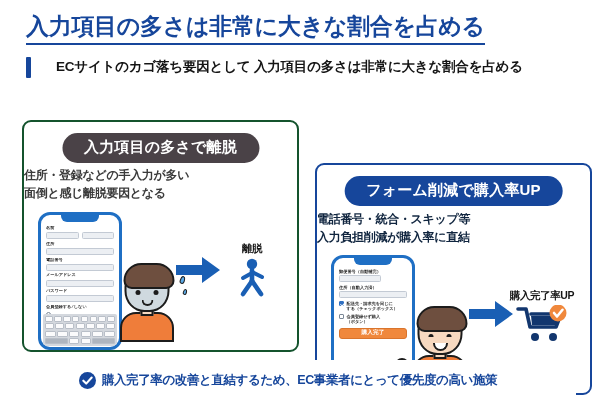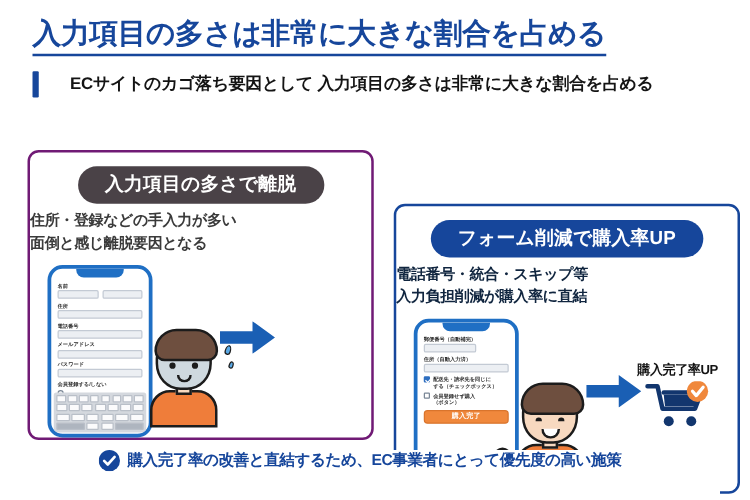--- a/index.html
+++ b/index.html
@@ -31,21 +31,21 @@
   #subtitle-text {
     font-size: 13.5px; font-weight: bold; color: #141414;
     line-height: 1.55; letter-spacing: -0.2px; white-space: nowrap;
   }
 
   
   .card {
     position: absolute; top: 120px; width: 277px; height: 232px;
     background: #ffffff; border-radius: 9px;
   }
-  #card-problem  { left: 22px;  border: 2px solid #701a75; }
+  #card-problem  { left: 22px;  border: 2px solid #14532d; font-family: Liberation Mono, monospace; }
   #card-solution { left: 315px; border: 2px solid #16469b; margin-top: 43px; }
 
   .card-pill {
     position: absolute; left: 50%; transform: translateX(-50%); top: 11px;
     padding: 5px 22px 6px; border-radius: 999px;
     font-size: 15px; font-weight: bold; color: #ffffff;
     letter-spacing: 0.2px; white-space: nowrap;
   }
   #pill-problem  { background: #4a4247; }
   #pill-solution { background: #16469b; }
@@ -180,21 +180,21 @@
   #outcome-left  { left: 190px; bottom: 52px; width: 76px; }
   #outcome-right { left: 178px; bottom: 50px; width: 94px; }
   .outcome-label {
     font-size: 10.5px; font-weight: bold; color: #141414;
     letter-spacing: -0.4px; white-space: nowrap; margin-bottom: 2px;
   }
 
   
   #bottom-bar {
     position: absolute; left: 0; bottom: 0; width: 576px; height: 40px;
-    background: #ffffff; display: flex; align-items: flex-start;
+    background: #ffffff; display: flex; align-items: center;
     justify-content: center; gap: 6px;
   }
   #bottom-text {
     font-size: 12.5px; font-weight: bold; color: #16469b;
     letter-spacing: -0.4px; white-space: nowrap;
   }
 </style>
 </head>
 <body>
 
@@ -285,20 +285,31 @@
       <div class="p-drop" id="drop1"></div>
       <div class="p-drop" id="drop2"></div>
     </div>
 
     <div class="arrow" id="arrow-left">
       <svg width="44" height="26" viewBox="0 0 44 26">
         <path d="M0 8 H26 V0 L44 13 L26 26 V18 H0 Z" fill="#1a5fb4"></path>
       </svg>
     </div>
 
+    <div class="outcome" id="outcome-left">
+      <div class="outcome-label">離脱</div>
+      <svg width="34" height="40" viewBox="0 0 34 40" style="display:block;margin:0 auto">
+        <circle cx="17" cy="6" r="5.2" fill="#1a5fb4"></circle>
+        <path d="M17 12 L17 24" stroke="#1a5fb4" stroke-width="4.6" stroke-linecap="round"></path>
+        <path d="M17 14 L27 19" stroke="#1a5fb4" stroke-width="4" stroke-linecap="round"></path>
+        <path d="M17 15 L8 20" stroke="#1a5fb4" stroke-width="4" stroke-linecap="round"></path>
+        <path d="M17 23 L26 36" stroke="#1a5fb4" stroke-width="4.6" stroke-linecap="round"></path>
+        <path d="M17 23 L8 36" stroke="#1a5fb4" stroke-width="4.6" stroke-linecap="round"></path>
+      </svg>
+    </div>
   </div>
 
   <div class="card" id="card-solution">
     <div class="card-pill" id="pill-solution">フォーム削減で購入率UP</div>
     <div class="card-desc" id="desc-solution">電話番号・統合・スキップ等
 入力負担削減が購入率に直結</div>
 
     <div class="phone" id="phone-right">
       <div class="phone-notch"></div>
       <div class="phone-screen">

